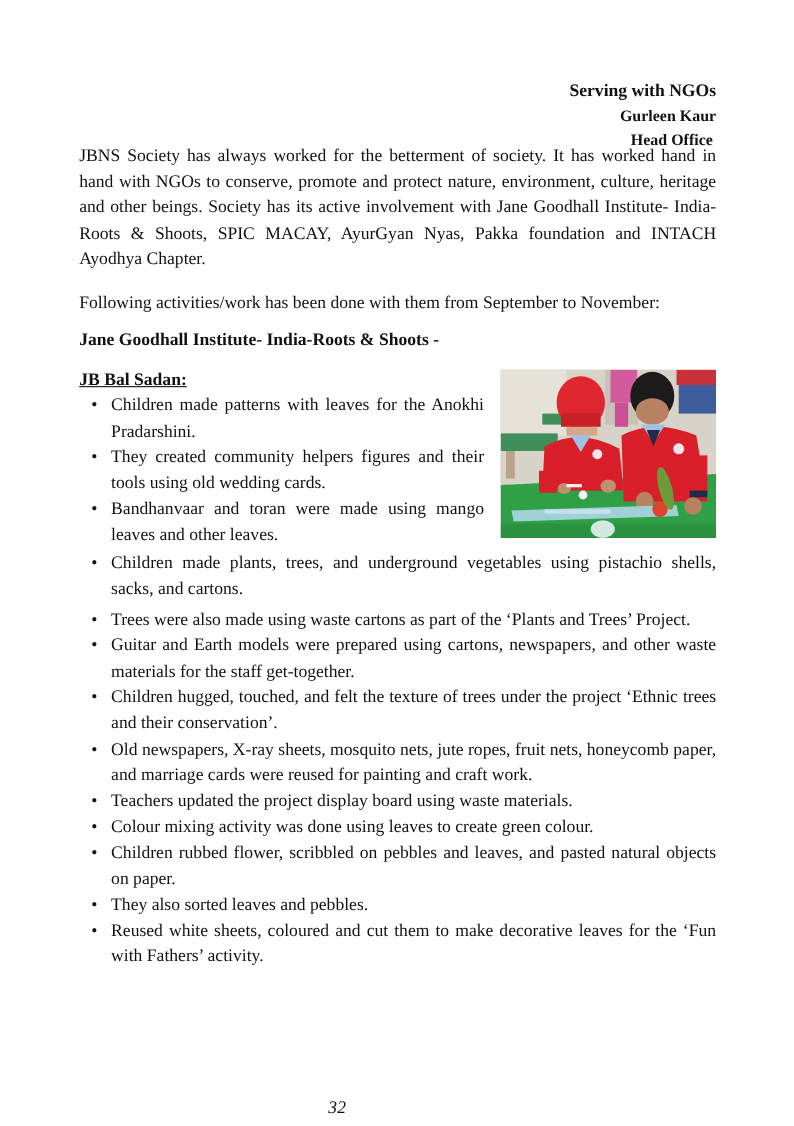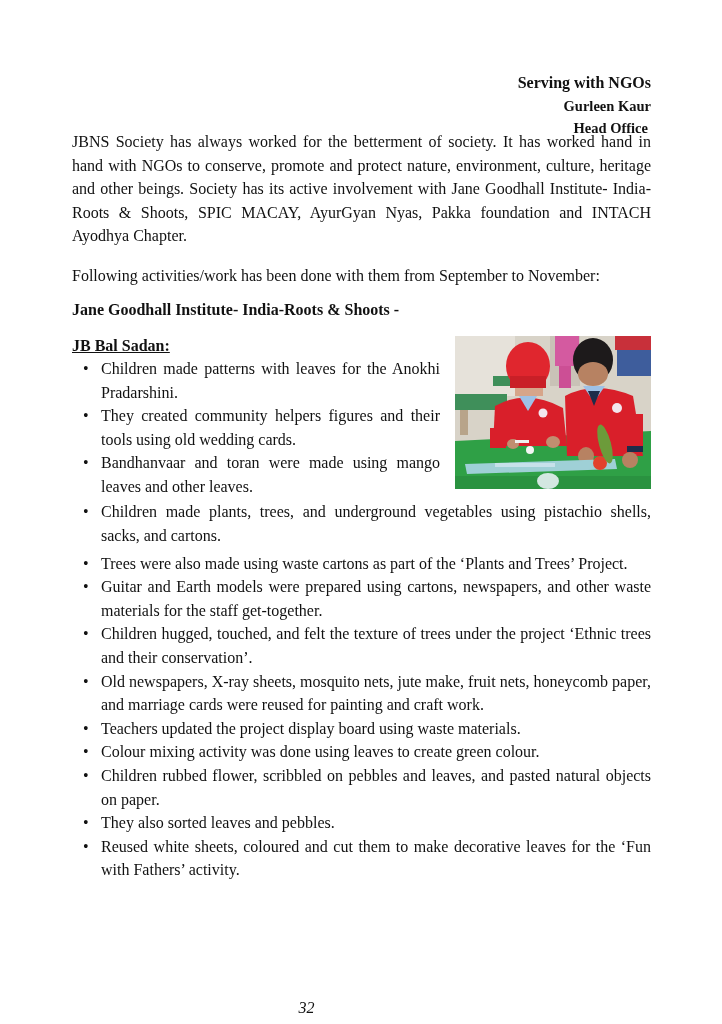--- a/index.html
+++ b/index.html
@@ -211,21 +211,21 @@
     <li>Children made patterns with leaves for the Anokhi Pradarshini.</li>
     <li>They created community helpers figures and their tools using old wedding cards.</li>
     <li>Bandhanvaar and toran were made using mango leaves and other leaves.</li>
   </ul>
 
   <ul class="activities wide">
     <li>Children made plants, trees, and underground vegetables using pistachio shells, sacks, and cartons.</li>
     <li class="gap">Trees were also made using waste cartons as part of the ‘Plants and Trees’ Project.</li>
     <li>Guitar and Earth models were prepared using cartons, newspapers, and other waste materials for the staff get-together.</li>
     <li>Children hugged, touched, and felt the texture of trees under the project ‘Ethnic trees and their conservation’.</li>
-    <li>Old newspapers, X-ray sheets, mosquito nets, jute make, fruit nets, honeycomb paper, and marriage cards were reused for painting and craft work.</li>
+    <li>Old newspapers, X-ray sheets, mosquito nets, jute ropes, fruit nets, honeycomb paper, and marriage cards were reused for painting and craft work.</li>
     <li>Teachers updated the project display board using waste materials.</li>
     <li>Colour mixing activity was done using leaves to create green colour.</li>
     <li>Children rubbed flower, scribbled on pebbles and leaves, and pasted natural objects on paper.</li>
     <li>They also sorted leaves and pebbles.</li>
     <li>Reused white sheets, coloured and cut them to make decorative leaves for the ‘Fun with Fathers’ activity.</li>
   </ul>
 
 </div>
 
 <div class="page-number">32</div>

